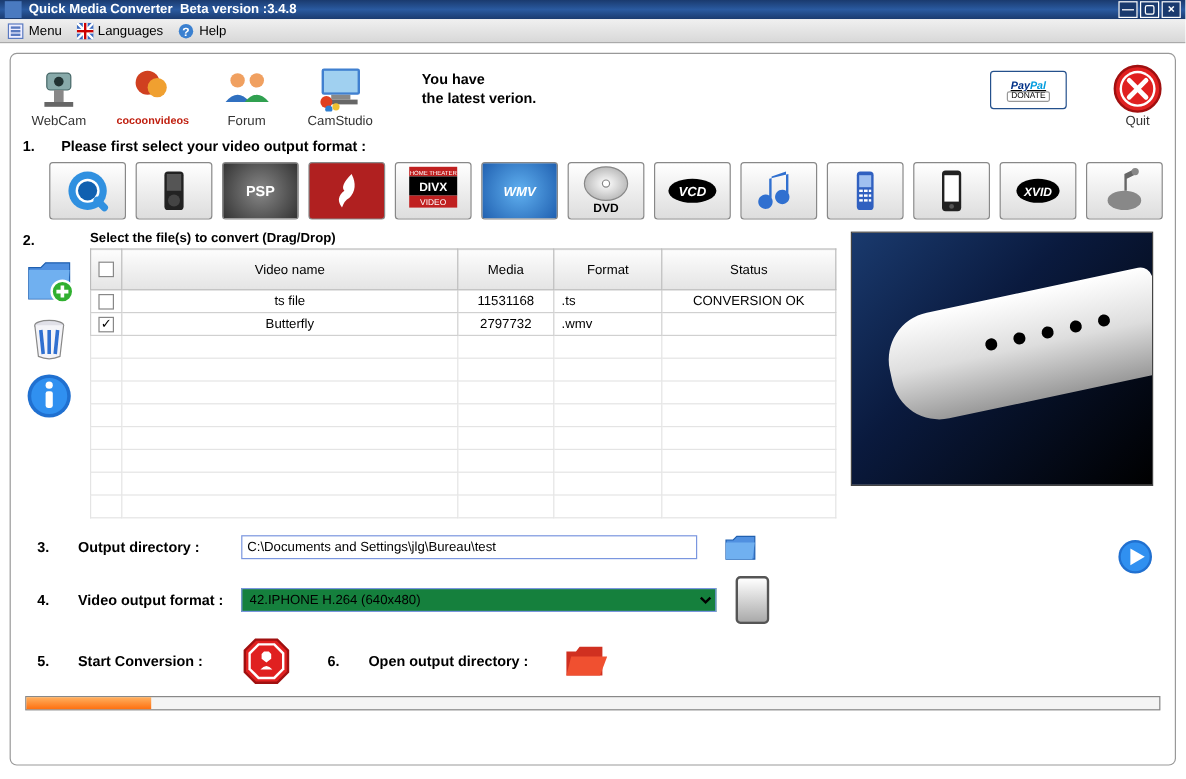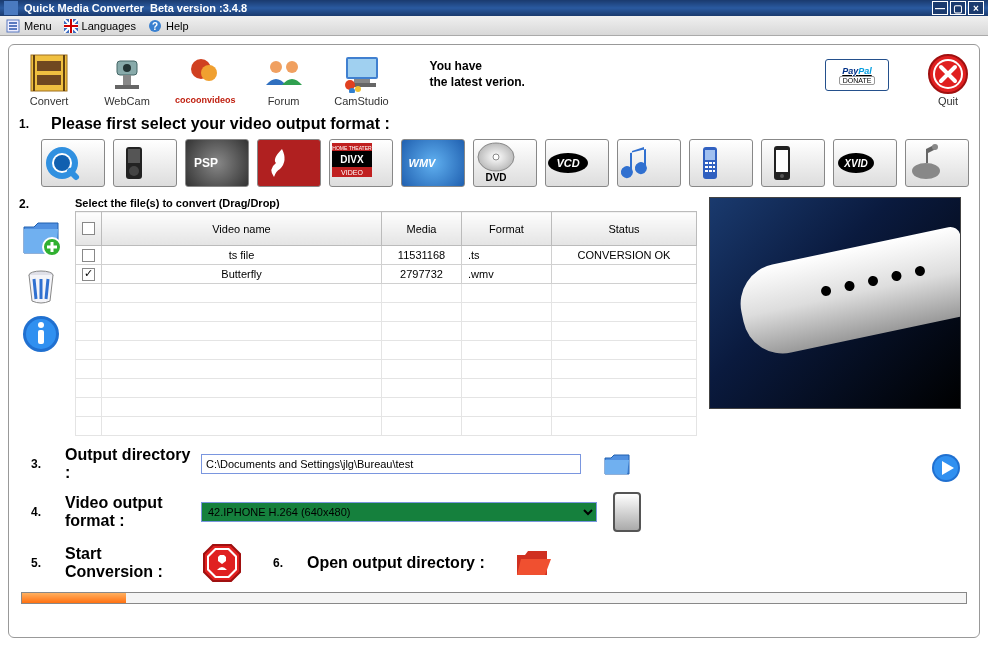--- a/index.html
+++ b/index.html
@@ -113,34 +113,34 @@
 .quit-btn {
   display: flex; flex-direction: column; align-items: center;
   cursor: pointer;
   margin-left: 20px;
 }
 .quit-icon {
   width: 42px; height: 42px;
 }
 .section { display: flex; align-items: center; gap: 8px; margin: 2px 0; }
 .step-num { font-weight: bold; font-size: 12px; width: 24px; }
-.section-label { font-weight: bold; font-size: 16px; }
+.section-label { font-weight: bold; font-size: 12px; }
 .format-row {
   display: flex;
   gap: 8px;
   margin: 6px 0 10px 22px;
 }
 .fmt-btn {
   width: 71px; height: 48px;
   border: 1px solid #888;
   border-radius: 3px;
   background: linear-gradient(to bottom, #fff, #ddd);
   display: flex;
   align-items: center;
-  justify-content: flex-start;
+  justify-content: center;
   cursor: pointer;
   overflow: hidden;
 }
 .main-row {
   display: flex;
   gap: 12px;
   align-items: flex-start;
 }
 .side-col {
   width: 44px;
@@ -330,32 +330,20 @@
           <text x="7" y="11" text-anchor="middle" fill="#fff" font-size="10" font-weight="bold">?</text>
         </svg>
     </span>
     <span>Help</span>
   </div>
 </div>
 
 <div class="content-frame">
 
   <div class="toolbar-row">
-    <div class="tool-btn">
-      <div class="tool-icon">
-        <svg width="44" height="40" viewBox="0 0 44 40">
-            <rect x="4" y="2" width="36" height="36" fill="#f0c040" stroke="#a07020"></rect>
-            <rect x="6" y="2" width="2" height="36" fill="#604010"></rect>
-            <rect x="36" y="2" width="2" height="36" fill="#604010"></rect>
-            <rect x="10" y="8" width="24" height="10" fill="#704820"></rect>
-            <rect x="10" y="22" width="24" height="10" fill="#704820"></rect>
-          </svg>
-      </div>
-      <span class="tool-label">Convert</span>
-    </div>
     <div class="tool-btn">
       <div class="tool-icon">
         <svg width="44" height="40" viewBox="0 0 44 40">
             <rect x="12" y="8" width="20" height="14" rx="3" fill="#8aa" stroke="#466"></rect>
             <circle cx="22" cy="15" r="4" fill="#233"></circle>
             <rect x="18" y="22" width="8" height="10" fill="#888"></rect>
             <rect x="10" y="32" width="24" height="4" fill="#666"></rect>
           </svg>
       </div>
       <span class="tool-label">WebCam</span>

